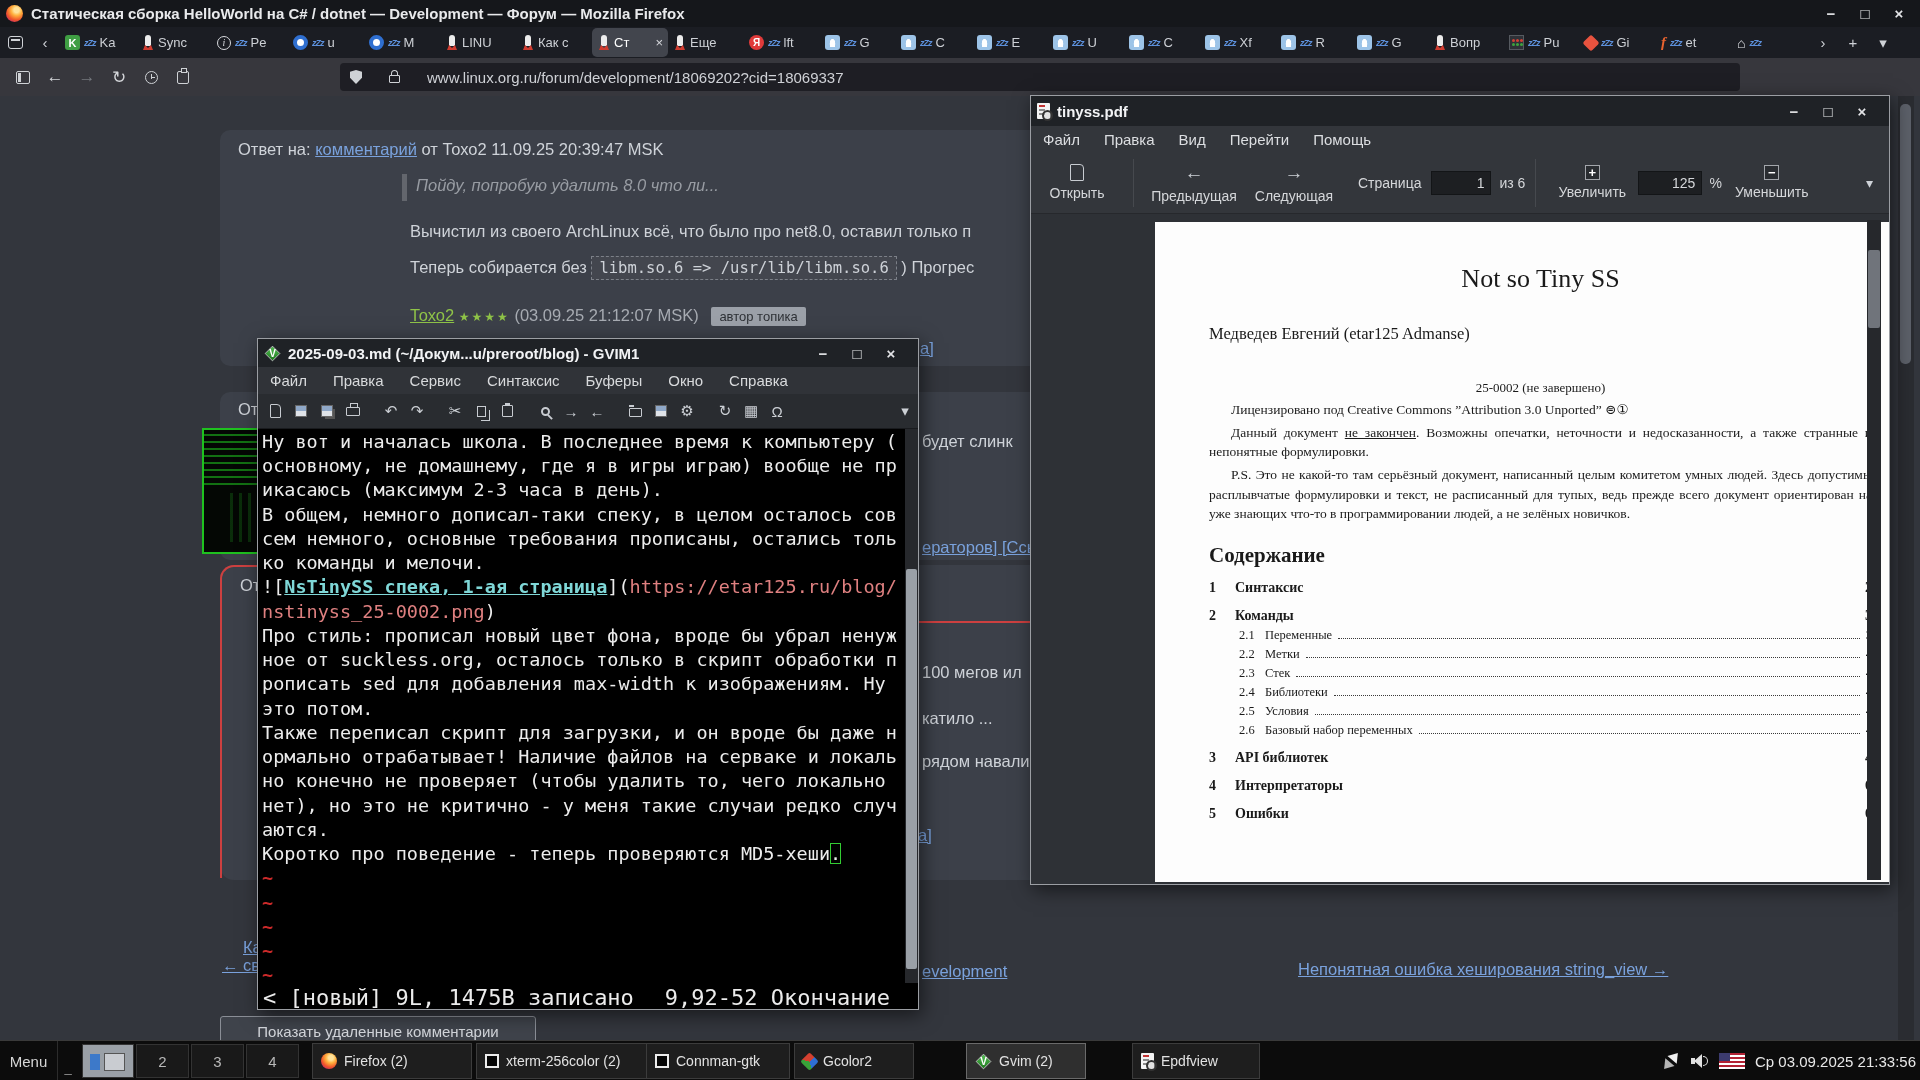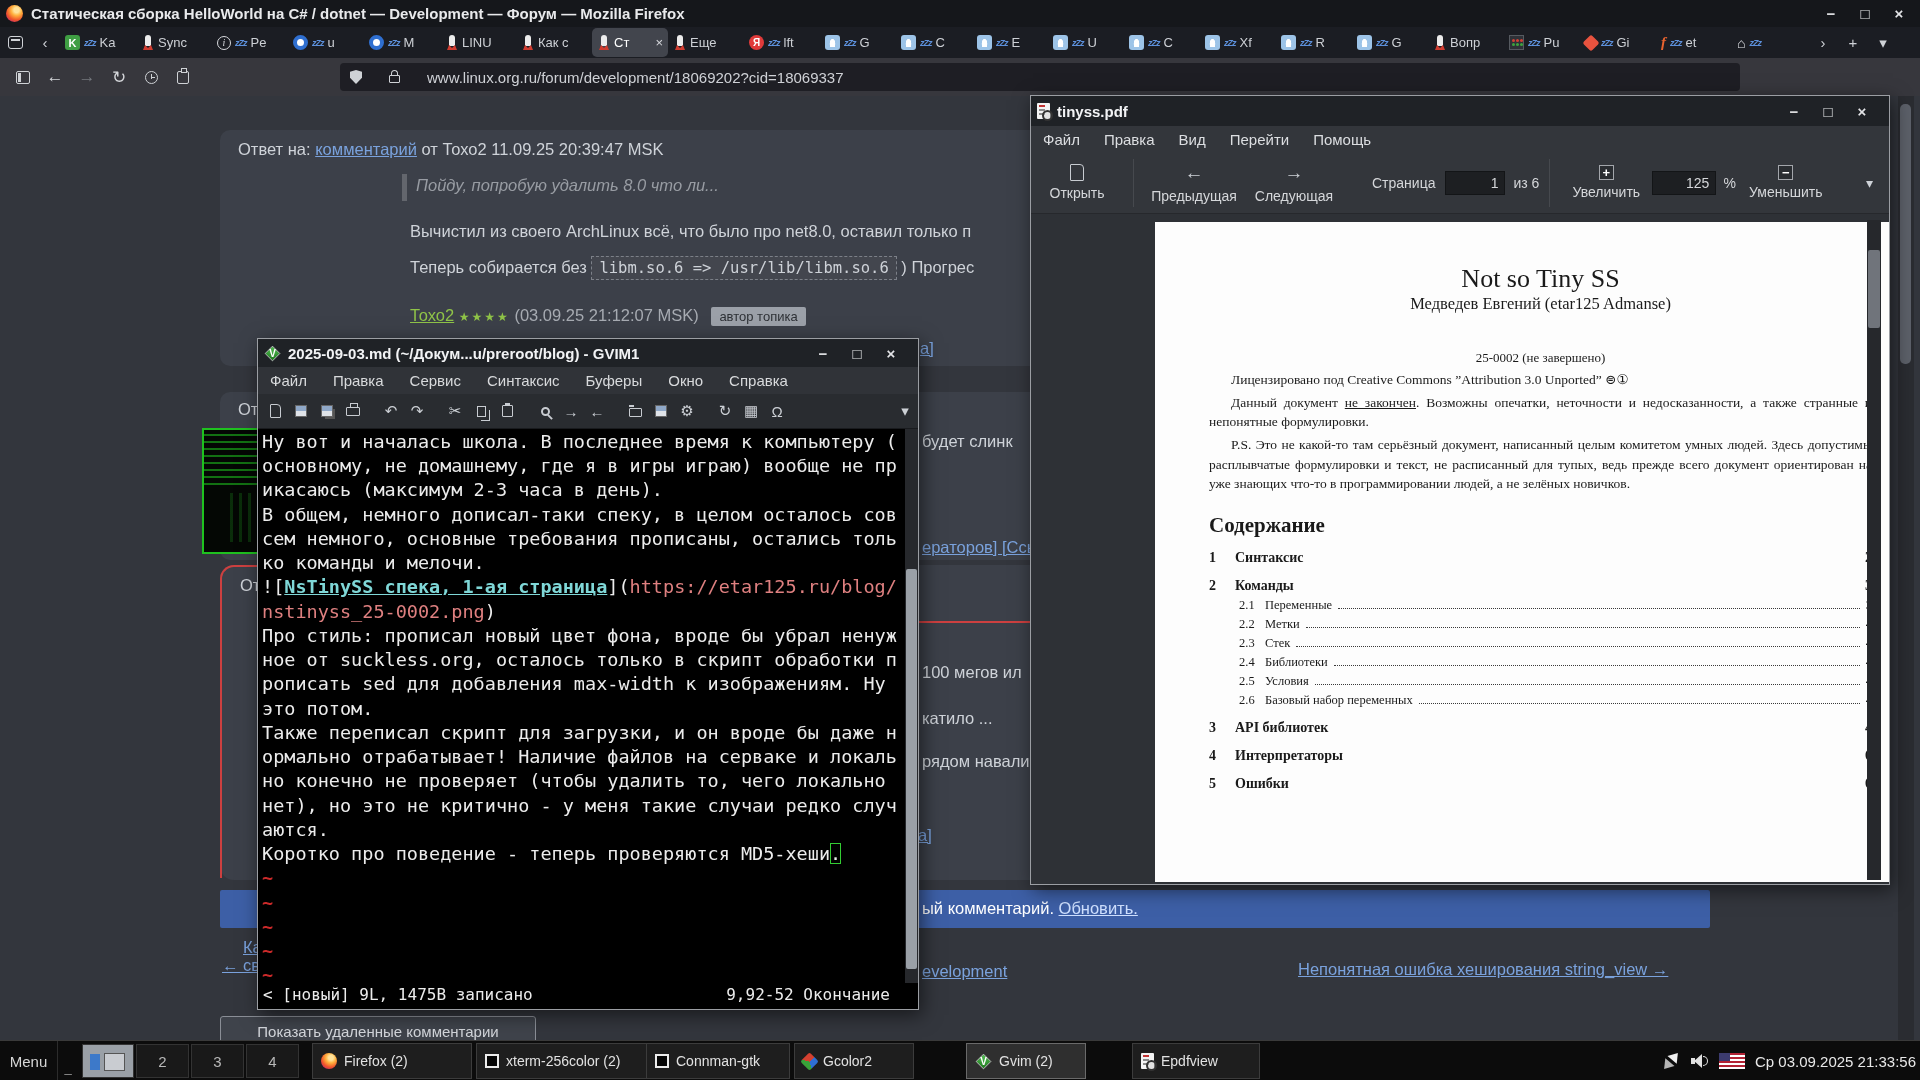--- a/index.html
+++ b/index.html
@@ -100,40 +100,40 @@
   .sh-find{width:9px;height:9px;border:2px solid #c8ccd1;border-radius:50%;position:relative}
   .sh-find::after{content:"";position:absolute;right:-5px;bottom:-4px;width:6px;height:2px;background:#c8ccd1;transform:rotate(45deg)}
   .sh-folder{width:13px;height:9px;border:1.5px solid #c8ccd1;border-radius:1px;position:relative;margin-top:3px}
   .sh-folder::before{content:"";position:absolute;left:-1px;top:-4px;width:5px;height:2px;background:#c8ccd1}
   .gv-text{position:absolute;left:0;top:90px;right:13px;bottom:26px;background:#000;overflow:hidden}
   .vrow{position:absolute;left:4px;font-family:"DejaVu Sans Mono",monospace;font-size:18.5px;color:#ececec;white-space:pre}
   .vlink{color:#7fd7d7;font-weight:bold;text-decoration:underline}
   .vurl{color:#df8080}
   .vtilde{color:#cc2a2a;font-weight:bold}
   .vcur{outline:1.5px solid #33cc33;outline-offset:-1px}
-  .gv-status{position:absolute;left:0;bottom:0;width:100%;height:26px;background:#000;color:#ececec;font-family:"DejaVu Sans Mono",monospace;font-size:16px}
+  .gv-status{position:absolute;left:0;bottom:0;width:100%;height:26px;background:#000;color:#ececec;font-family:"DejaVu Sans Mono",monospace;font-size:22px}
   .gv-sb{position:absolute;right:0;top:90px;width:13px;bottom:26px;background:#26282c}
   .gv-sbthumb{position:absolute;left:1px;top:140px;width:11px;height:400px;background:#9aa0a7;border-radius:2px}
 
   
   .pdfwin{left:1030px;top:95px;width:860px;height:790px;background:#33363b;z-index:5}
   .ic-epdf{width:13px;height:16px;background:#f4f4f4;border-radius:1px;position:relative;flex:0 0 auto}
   .ic-epdf::before{content:"";position:absolute;left:2px;top:2px;width:6px;height:2px;background:#c23434;box-shadow:0 4px 0 #8a8a8a,0 8px 0 #8a8a8a}
   .ic-epdf::after{content:"";position:absolute;right:-3px;bottom:-2px;width:7px;height:7px;border:2px solid #333;border-radius:50%;background:rgba(210,210,210,.5)}
   .pdf-menubar{height:26px;background:#33363b;display:flex;align-items:center;gap:24px;padding-left:12px;color:#dcdee1;font-size:15px}
   .pdf-toolbar{height:62px;background:#33363b;border-bottom:1px solid #26282c;display:flex;align-items:center;color:#d5d7da;font-size:14px}
   .pdf-tbi{display:flex;flex-direction:column;align-items:center;justify-content:center;gap:4px;height:100%}
   .pdf-arrow{font-size:19px;color:#cfd3d8}
   .pdf-sep{width:1px;height:48px;background:#46494e;margin:0 10px}
   .pdf-input{width:60px;height:24px;background:#1d1f22;border:1px solid #131517;color:#d5d7da;font-size:14px;text-align:right;padding-right:6px}
   .pdf-zbox{width:15px;height:15px;background:#2a2d31;border:1px solid #a3a6ab;color:#fff;font-size:13px;display:flex;align-items:center;justify-content:center;font-weight:bold}
   .pdf-content{position:absolute;left:0;top:118px;width:858px;height:670px;background:#2e3136;overflow:hidden}
   .page{position:absolute;left:124px;top:8px;width:803px;height:660px;background:#fdfdfd;color:#1a1a1a;font-family:"Liberation Serif","DejaVu Serif",serif;padding:42px 86px 0 54px;overflow:hidden}
   .p-title{text-align:center;font-size:26px}
-  .p-author{text-align:center;font-size:16.5px;}
+  .p-author{text-align:left;font-size:16.5px;margin-top:30px}
   .p-date{text-align:center;font-size:16.5px;margin-top:24px}
   .p-rev{text-align:center;font-size:13px;margin-top:36px}
   .p-par{font-size:13.5px;line-height:1.42;margin-top:4px;text-indent:22px;text-align:justify}
   .p-par:first-of-type{margin-top:20px}
   .p-toc-title{font-size:21px;font-weight:bold;margin-top:20px}
   .toc-l1{display:flex;font-size:14px;font-weight:bold;margin-top:12px}
   .toc-l2{display:flex;font-size:12.5px;margin-top:4px;padding-left:30px;align-items:baseline}
   .tnum{width:26px;flex:0 0 auto}
   .tsp{flex:1}
   .tdots{flex:1;border-bottom:1.5px dotted #3a3a3a;margin:0 6px 3px 6px}
@@ -389,25 +389,20 @@
     <div class="card" style="left:220px;top:469px;width:1477px;height:315px;border-radius:14px"></div>
     <div class="abs" style="left:220px;top:469px;width:46px;height:26px;border-top:2px solid #cd4040;border-left:2px solid #cd4040;border-top-left-radius:14px"></div>
     <div class="redline" style="left:220px;top:494px;width:2px;height:288px"></div>
     <div class="redline" style="left:918px;top:525px;width:114px;height:2px"></div>
     <div class="abs" style="left:240px;top:480px">Отв</div>
     <div class="abs" style="left:922px;top:567px">100 мегов ил</div>
     <div class="abs" style="left:922px;top:613px">катило ...</div>
     <div class="abs" style="left:922px;top:656px">рядом навали</div>
     <div class="abs flink" style="left:918px;top:730px">а]</div>
 
-    <div class="bluebar">
-      <div class="txt">
-        <span>ый комментарий. </span><span class="bluelink">Обновить.</span>
-      </div>
-    </div>
 
     <div class="abs flink" style="left:243px;top:842px">Ка</div>
     <div class="abs flink" style="left:222px;top:860px">← св</div>
     <div class="abs flink" style="left:922px;top:866px">evelopment</div>
     <div class="abs flink" style="left:1298px;top:864px">Непонятная ошибка хеширования string_view →</div>
 
     <div class="showdel">Показать удаленные комментарии</div>
   </div>
 
   <div class="fx-scroll">
@@ -539,21 +534,21 @@
       </div>
       <div class="pdf-sep"></div>
       <div class="pdf-tbi" style="width:100px">
         <span class="pdf-arrow">←</span>
         <span>Предыдущая</span>
       </div>
       <div class="pdf-tbi" style="width:100px">
         <span class="pdf-arrow">→</span>
         <span>Следующая</span>
       </div>
-      <span style="margin-left:28px">Страница</span>
+      <span style="margin-left:14px">Страница</span>
       <input class="pdf-input" style="margin-left: 10px;" value="1">
       <span style="margin-left:8px">из 6</span>
       <div class="pdf-sep"></div>
       <div class="pdf-tbi" style="width:92px">
         <span class="pdf-zbox">+</span>
         <span>Увеличить</span>
       </div>
       <input class="pdf-input" style="width: 64px;" value="125">
       <span style="margin-left:7px">%</span>
       <div class="pdf-tbi" style="width:100px">

